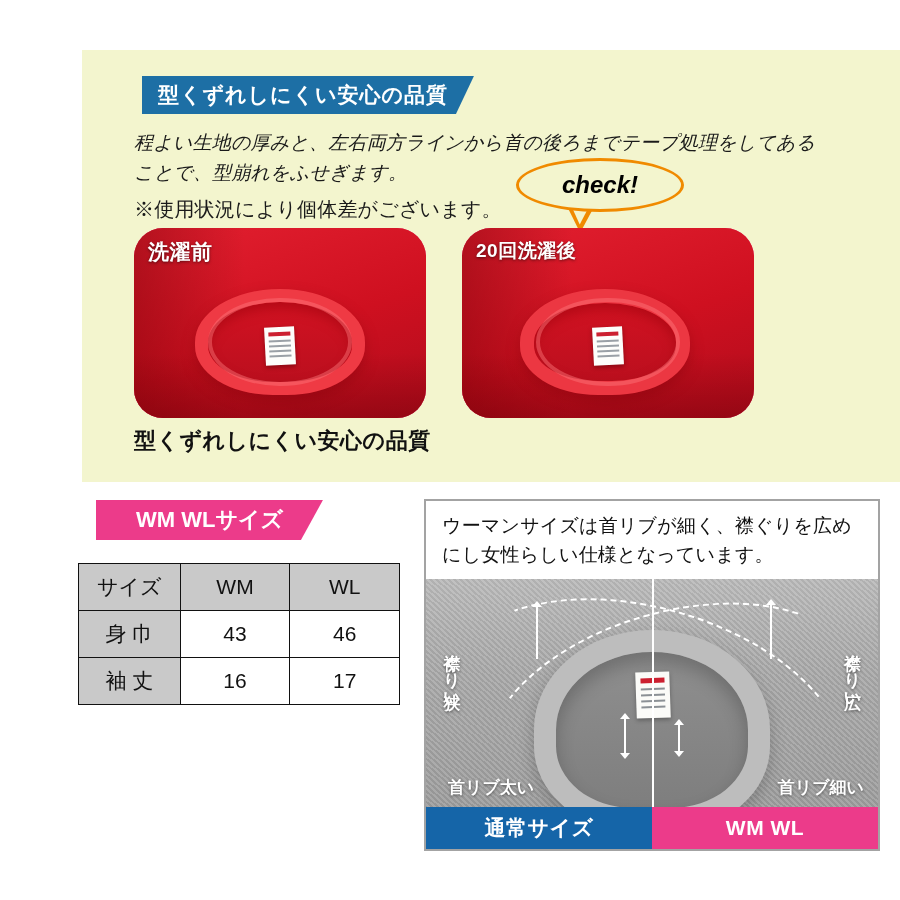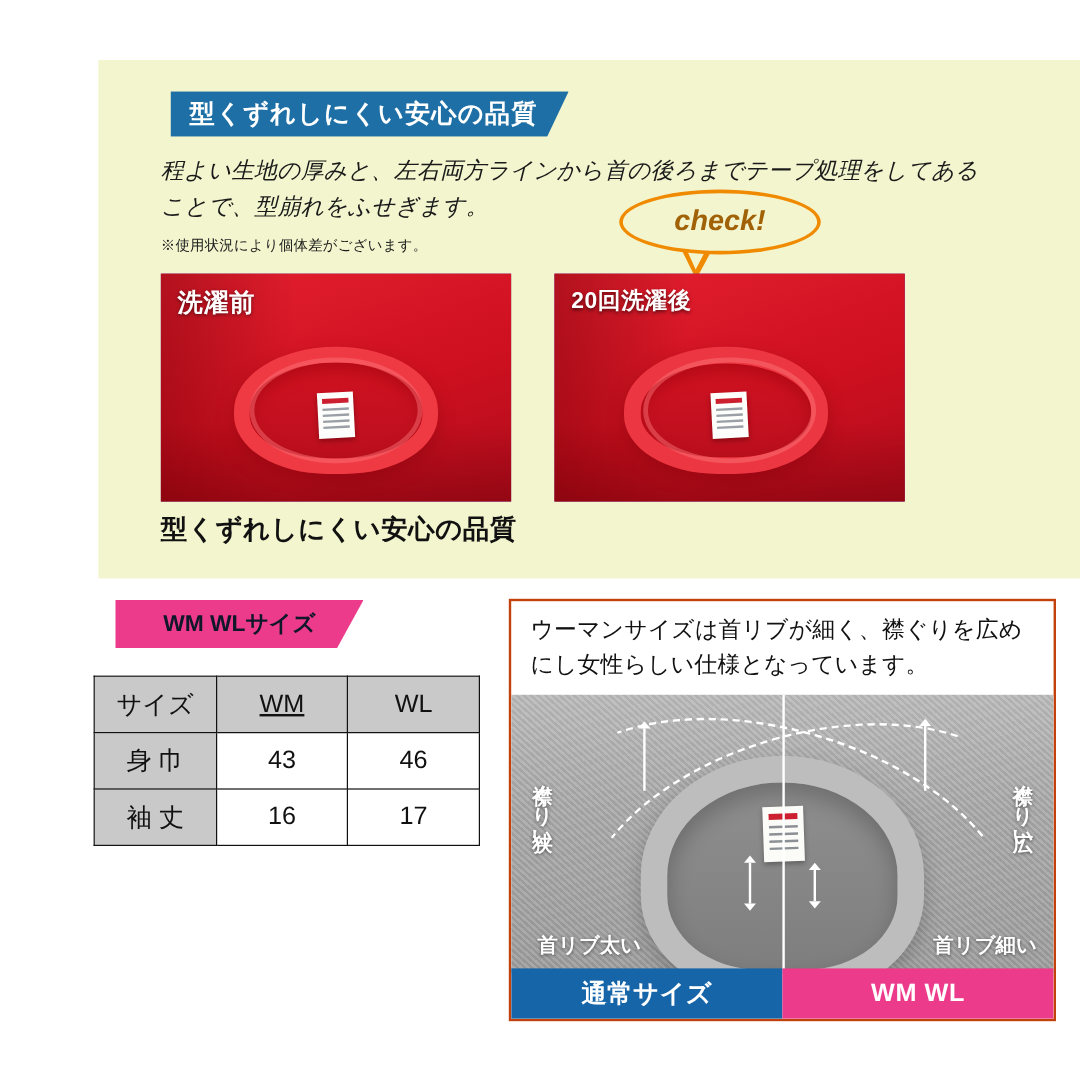--- a/index.html
+++ b/index.html
@@ -43,21 +43,21 @@
     width: 700px;
     font-size: 19px;
     line-height: 1.6;
     color: #1a1a1a;
     letter-spacing: 0.2px;
     font-style: italic;
   }
   .note {
     position: absolute;
     left: 52px; top: 146px;
-    font-size: 12px;
+    font-size: 20px;
     color: #1a1a1a;
     letter-spacing: 0.2px;
   }
 
   
   .check-bubble {
     position: absolute;
     left: 434px; top: 108px;
     width: 168px; height: 54px;
   }
@@ -67,21 +67,21 @@
     border: 3px solid #f08a00;
     border-radius: 50%;
     background: #f3f5ce;
   }
   .check-bubble .txt {
     position: absolute;
     inset: 0;
     display: flex;
     align-items: center;
     justify-content: center;
-    color: #a16207;
+    color: #000000;
     font-size: 24px;
     font-weight: bold;
     font-style: italic;
   }
   .check-bubble .tail {
     position: absolute;
     left: 52px; top: 44px;
     width: 0; height: 0;
     border-left: 10px solid transparent;
     border-right: 22px solid transparent;
@@ -95,21 +95,22 @@
     border-left: 7px solid transparent;
     border-right: 17px solid transparent;
     border-top: 24px solid #f3f5ce;
     transform: rotate(-8deg);
   }
 
   
   .photo {
     position: absolute;
     overflow: hidden;
-    background: #701a75;
+    background: #ec4899;
+    border-radius: 29px;
   }
   .photo-a { left: 52px; top: 178px; width: 292px; height: 190px; }
   .photo-b { left: 380px; top: 178px; width: 292px; height: 190px; }
   .photo .bg-red {
     position: absolute; inset: 0;
     background: linear-gradient(160deg, #e32030 0%, #cf1020 55%, #b00c1c 100%);
   }
   .photo .shade-left {
     position: absolute; left: 0; top: 0; width: 38%; height: 100%;
     background: linear-gradient(90deg, rgba(120,0,8,0.45), rgba(120,0,8,0));
@@ -174,22 +175,22 @@
     color: #111111;
     letter-spacing: 0.5px;
   }
 
   
   .size-ribbon {
     position: absolute;
     left: 96px; top: 500px;
     height: 40px;
     background: #ec3b8a;
-    color: #0f172a;
-    font-size: 19px;
+    color: #ffffff;
+    font-size: 22px;
     font-weight: bold;
     display: flex;
     align-items: center;
     padding: 0 40px 0 40px;
     clip-path: polygon(0 0, 100% 0, calc(100% - 22px) 100%, 0 100%);
   }
 
   table.size-table {
     position: absolute;
     left: 78px; top: 563px;
@@ -203,30 +204,30 @@
     height: 47px;
     text-align: center;
     font-size: 21px;
     color: #111111;
     font-weight: normal;
     padding: 0;
   }
   table.size-table thead th { background: #c9c9c9; font-weight: normal; }
   table.size-table tbody td:first-child { background: #c9c9c9; }
   table.size-table .c0 { width: 102px; }
-  table.size-table .c1 { width: 110px; text-decoration: underline; }
+  table.size-table .c1 { width: 110px; }
   table.size-table .c2 { width: 110px; margin-top: 48px; }
 
   
   .info-box {
     position: absolute;
     left: 424px; top: 499px;
     width: 456px; height: 352px;
     background: #ffffff;
-    border: 2px solid #c2410c;
+    border: 2px solid #a3a3a3;
     overflow: hidden;
   }
   .info-text {
     position: absolute;
     left: 16px; top: 10px;
     width: 424px;
     font-size: 19px;
     line-height: 1.55;
     color: #111111;
     letter-spacing: 0.2px;

